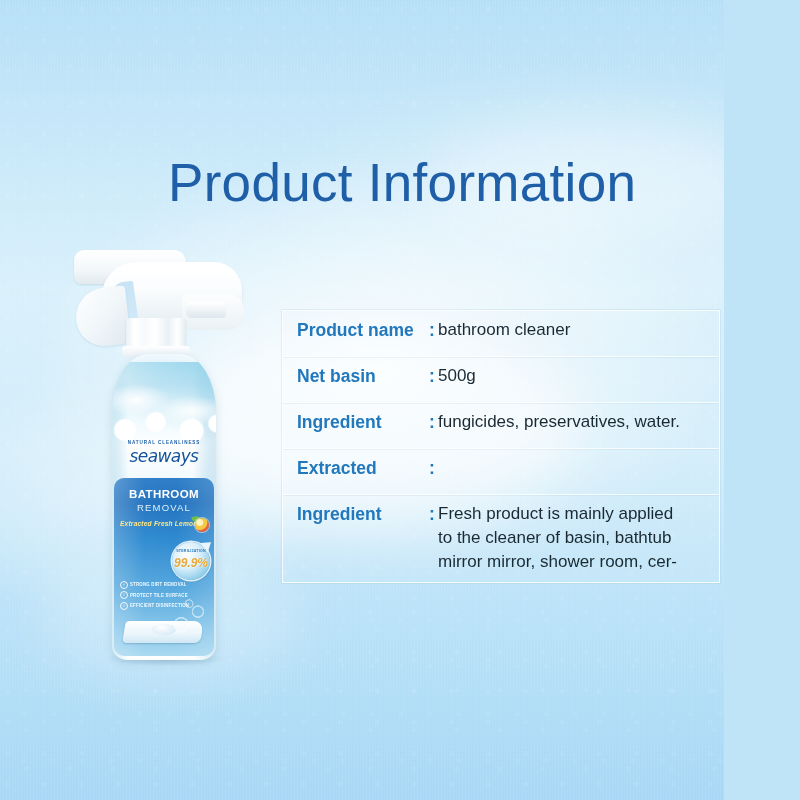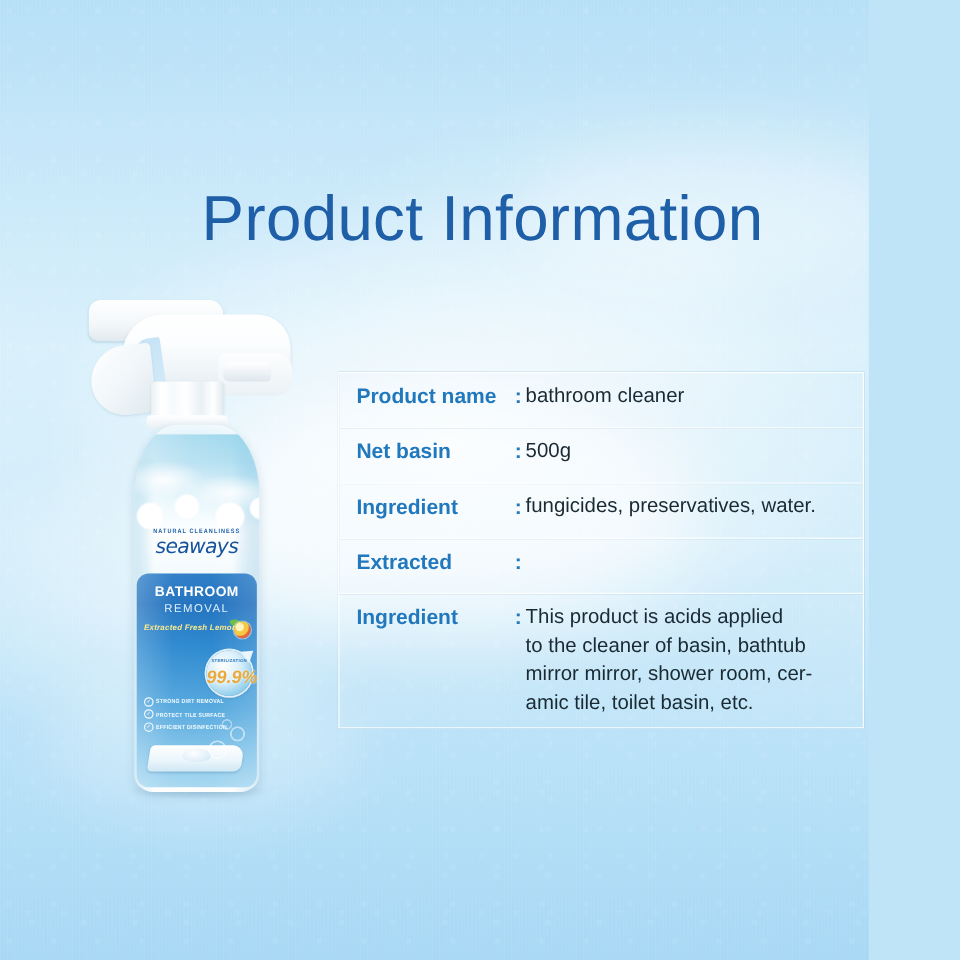--- a/index.html
+++ b/index.html
@@ -271,21 +271,21 @@
     width: 0; height: 0;
     border-left: 9px solid #e9f6fd;
     border-top: 6px solid transparent;
     border-bottom: 6px solid transparent;
     transform: rotate(-38deg);
   }
   .badge-pct {
     position: absolute;
     left: 0; top: 14px; width: 100%;
     text-align: center;
-    font-size: 15px;
+    font-size: 12px;
     font-weight: 700;
     font-style: italic;
     color: #e9a93b;
     text-shadow: 0 0 2px rgba(255,255,255,0.9);
   }
   .badge-cap {
     position: absolute;
     left: 0; top: 7px; width: 100%;
     text-align: center;
     font-size: 3.6px;
@@ -510,21 +510,20 @@
 
     <div class="row">
       <div class="row-label">Extracted</div>
       <div class="row-colon">:</div>
     </div>
 
     <div class="row">
       <div class="row-label">Ingredient</div>
       <div class="row-colon">:</div>
       <div class="row-value">
-        <span class="line">This product is acids applied</span>
+        <span class="line">Fresh product is mainly applied</span>
         <span class="line">to the cleaner of basin, bathtub</span>
         <span class="line">mirror mirror, shower room, cer-</span>
-        <span class="line">amic tile, toilet basin, etc.</span>
       </div>
     </div>
 
   </div>
 </div>
 
 </body></html>

